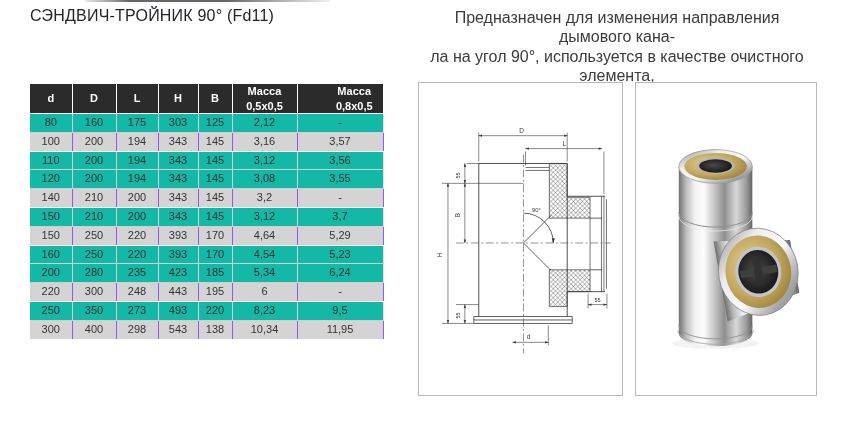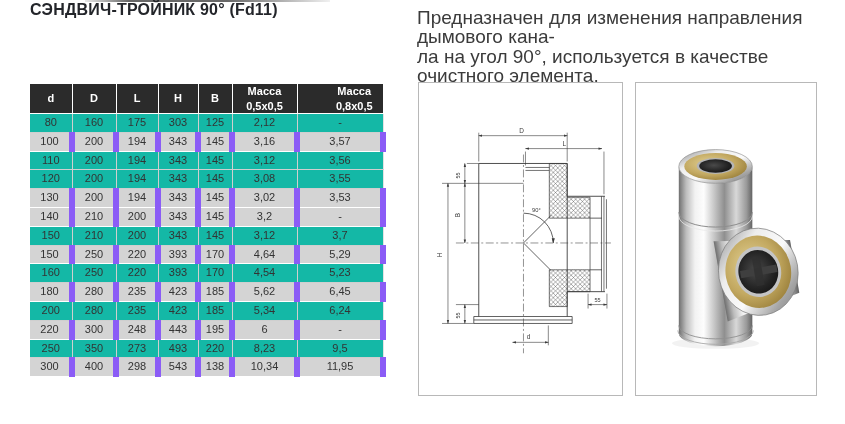--- a/index.html
+++ b/index.html
@@ -7,46 +7,46 @@
     width:845px;height:424px;position:relative;overflow:hidden;
     background:#ffffff;
     font-family:"Liberation Sans", sans-serif;
     color:#333;
   }
   .top-artifact{
     position:absolute;left:85px;top:0;width:245px;height:2px;
     background:linear-gradient(90deg, rgba(70,70,70,.12), rgba(45,45,45,.72) 18%, rgba(45,45,45,.72) 58%, rgba(70,70,70,.08));
   }
   .page-title{
-    position:absolute;left:30px;top:1px;
-    font-size:16px;font-weight:bold;color:#23252a;letter-spacing:.2px;
+    position:absolute;left:30px;top:7px;
+    font-size:16px;font-weight:normal;color:#23252a;letter-spacing:.2px;
   }
   .description{
     position:absolute;right:28px;top:8px;width:400px;
-    text-align:left;font-size:19px;line-height:19.3px;color:#3b3b3b;
+    text-align:center;font-size:16px;line-height:19.3px;color:#3b3b3b;
   }
   .spec-table{
     position:absolute;left:30px;top:84px;
     border-collapse:collapse;table-layout:fixed;width:353px;
     font-size:11px;
   }
   .spec-table th{
     background:var(--table-header-bg,#2b2b2b);color:#fff;
     height:14.5px;line-height:14.5px;font-weight:bold;font-size:11px;
     border-right:1px solid #fff;border-bottom:1px solid #fff;
     padding:0;text-align:center;
   }
   .spec-table th:last-child{border-right:none;padding-left:28px;}
   .spec-table td{
     height:17.8px;line-height:17.8px;text-align:center;padding:0;color:#333;
     border-right:1px solid #cfcfcf;border-bottom:1px solid #cfcfcf;
   }
   .spec-table tr.g td{
     background:var(--row-alt,#d4d4d4);
-    border-right:6px solid #8b5cf6;border-bottom:1px solid #fff;
+    border-right:1px solid #8b5cf6;border-bottom:1px solid #fff;
   }
   .spec-table tr.w td{background:#14b8a6;}
   .spec-table tr.w td:last-child{border-right:1px solid #e2e2e2;}
   .panel{
     position:absolute;top:82px;height:314px;background:#fff;
     border:1px solid #b8b8b8;box-sizing:border-box;
   }
   .panel.diagram{left:418px;width:205px;}
   .panel.photo{left:635px;width:182px;}
   .panel svg{display:block;}
@@ -116,29 +116,20 @@
       <tr class="w">
     <td>120</td>
     <td>200</td>
     <td>194</td>
     <td>343</td>
     <td>145</td>
     <td>3,08</td>
     <td>3,55</td>
   </tr>
       <tr class="g">
-    <td>130</td>
-    <td>200</td>
-    <td>194</td>
-    <td>343</td>
-    <td>145</td>
-    <td>3,02</td>
-    <td>3,53</td>
-  </tr>
-      <tr class="g">
     <td>140</td>
     <td>210</td>
     <td>200</td>
     <td>343</td>
     <td>145</td>
     <td>3,2</td>
     <td>-</td>
   </tr>
       <tr class="w">
     <td>150</td>
@@ -159,29 +150,20 @@
     <td>5,29</td>
   </tr>
       <tr class="w">
     <td>160</td>
     <td>250</td>
     <td>220</td>
     <td>393</td>
     <td>170</td>
     <td>4,54</td>
     <td>5,23</td>
-  </tr>
-      <tr class="g">
-    <td>180</td>
-    <td>280</td>
-    <td>235</td>
-    <td>423</td>
-    <td>185</td>
-    <td>5,62</td>
-    <td>6,45</td>
   </tr>
       <tr class="w">
     <td>200</td>
     <td>280</td>
     <td>235</td>
     <td>423</td>
     <td>185</td>
     <td>5,34</td>
     <td>6,24</td>
   </tr>

